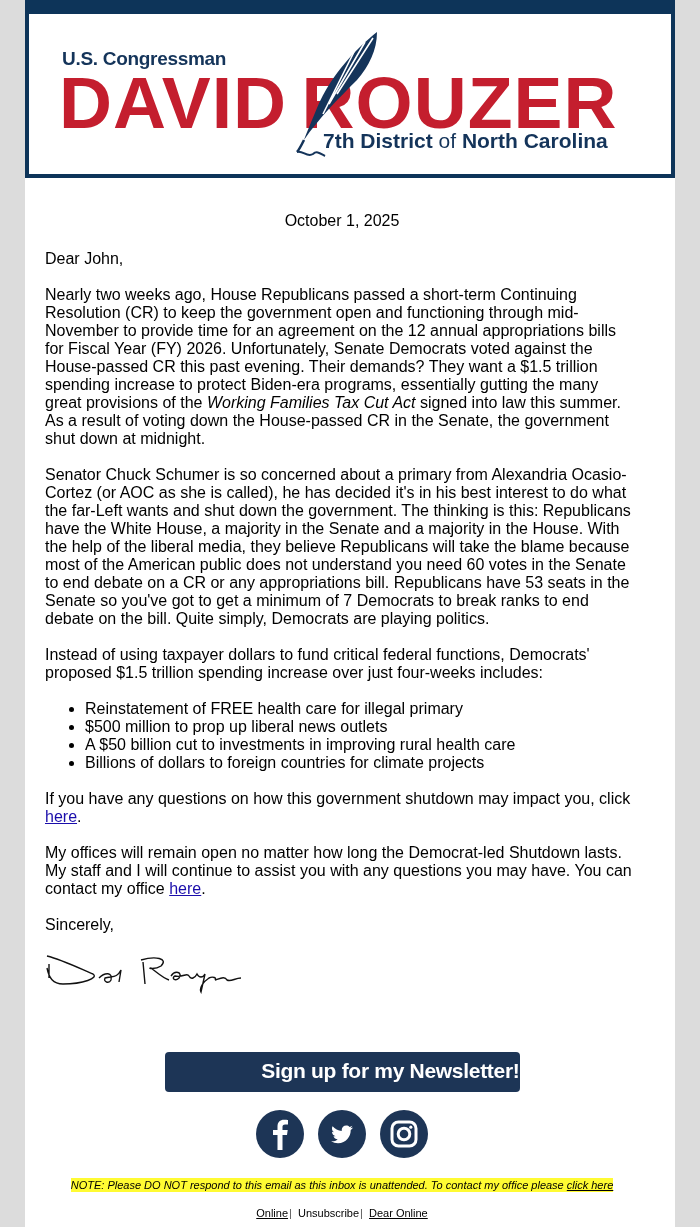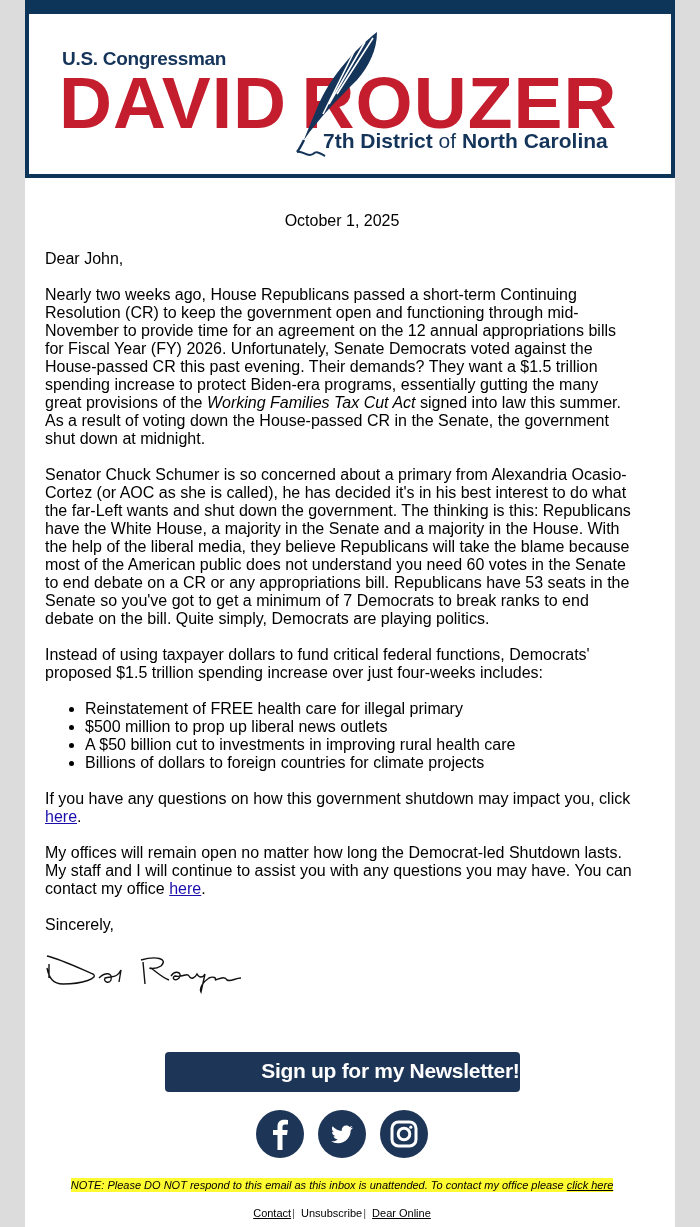--- a/index.html
+++ b/index.html
@@ -101,21 +101,21 @@
             <circle cx="24" cy="24" r="5.8" fill="none" stroke="#fff" stroke-width="3"></circle>
             <circle cx="30.8" cy="17.2" r="1.6" fill="#fff"></circle>
           </svg>
         </span>
       </div>
 
       <div class="note">
         <span class="hl"><span>NOTE: Please DO NOT respond to this email as this inbox is unattended. To contact my office please </span><a>click here</a></span>
       </div>
       <div class="links">
-        <a>Contact</a><span class="sep">|</span>
+        <a>Online</a><span class="sep">|</span>
         <span>Unsubscribe</span><span class="sep">|</span>
         <a>Dear Online</a>
       </div>
     </div>
   </div>
 </div>
 
 <div class="foot">
   <div><a>Click Here</a><span> to view this email in your browser</span></div>
   <div><a>Click Here</a><span> to be removed from this list</span></div>

